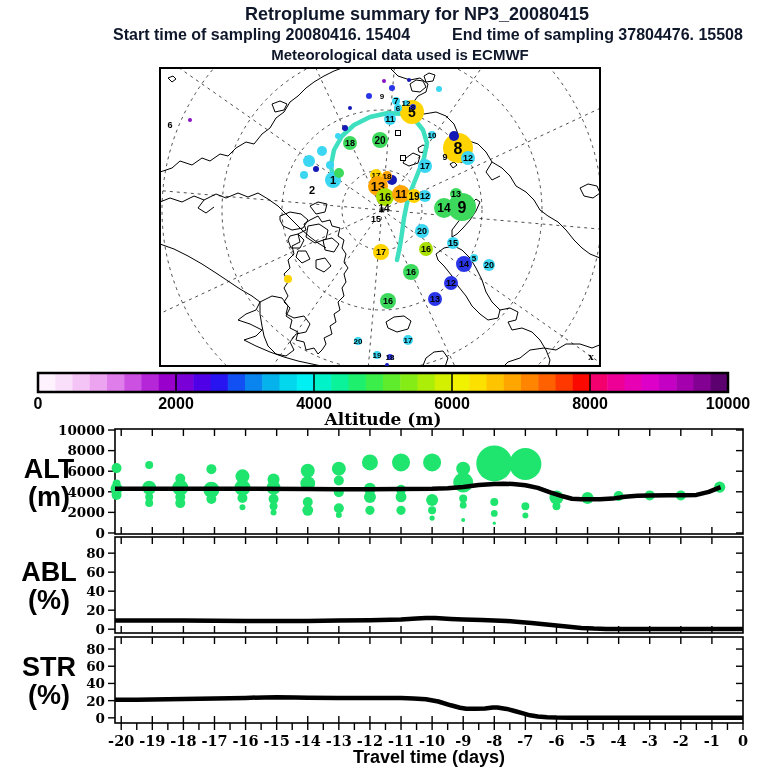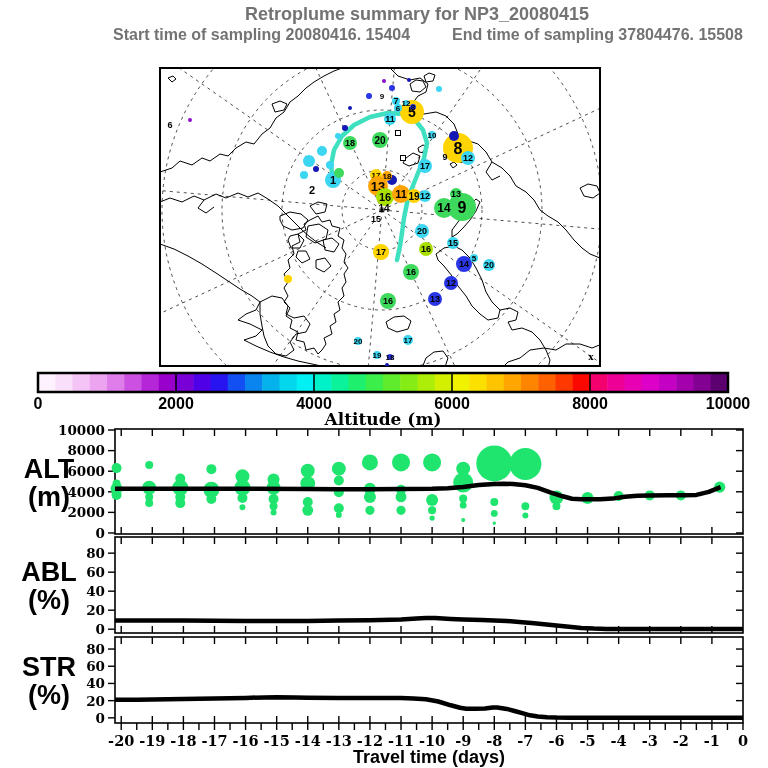--- a/index.html
+++ b/index.html
@@ -1,34 +1,35 @@
 <!DOCTYPE html>
 <html><head>
 <meta charset="utf-8">
 <style>
   html,body{margin:0;padding:0;background:#fff;}
   #page{position:relative;width:768px;height:768px;background:#ffffff;overflow:hidden;
-        font-family:"Liberation Sans",sans-serif;color:#737373;}
+        font-family:"Liberation Sans",sans-serif;color:#0f172a;}
   .tline{position:absolute;font-weight:bold;white-space:pre;}
   #t1{top:4px;left:50px;width:734px;text-align:center;font-size:18px;}
   #t2{top:26px;left:0;width:768px;display:flex;justify-content:center;gap:42px;font-size:16px;padding-left:44px;}
   #t3{top:46px;left:32px;width:736px;text-align:center;font-size:15px;}
   svg text{fill:#000;}
   .ser{font-family:"DejaVu Serif","Liberation Serif",serif;font-weight:bold;}
   .san{font-family:"Liberation Sans",sans-serif;font-weight:bold;}
 </style>
 </head>
 <body>
 
 <div id="page">
   <div id="t1" class="tline">Retroplume summary for NP3_20080415</div>
   <div id="t2" class="tline">
     <span>Start time of sampling 20080416. 15404</span>
     <span>End time of sampling 37804476. 15508</span>
   </div>
+  <div id="t3" class="tline">Meteorological data used is ECMWF</div>
   <svg id="fig" width="768" height="768" viewBox="0 0 768 768">
       <g>
         <rect x="160" y="68" width="440" height="298" fill="#fff" stroke="#000" stroke-width="2"></rect>
         <g transform="translate(160,68)" clip-path="url(#mapclip)">
           <g stroke="#000" stroke-width="0.7" fill="none" stroke-dasharray="3,4">
             <circle cx="222" cy="142" r="40"></circle>
             <circle cx="222" cy="142" r="100"></circle>
             <circle cx="222" cy="142" r="160"></circle>
             <circle cx="222" cy="142" r="220"></circle>
             <circle cx="222" cy="142" r="280"></circle>

